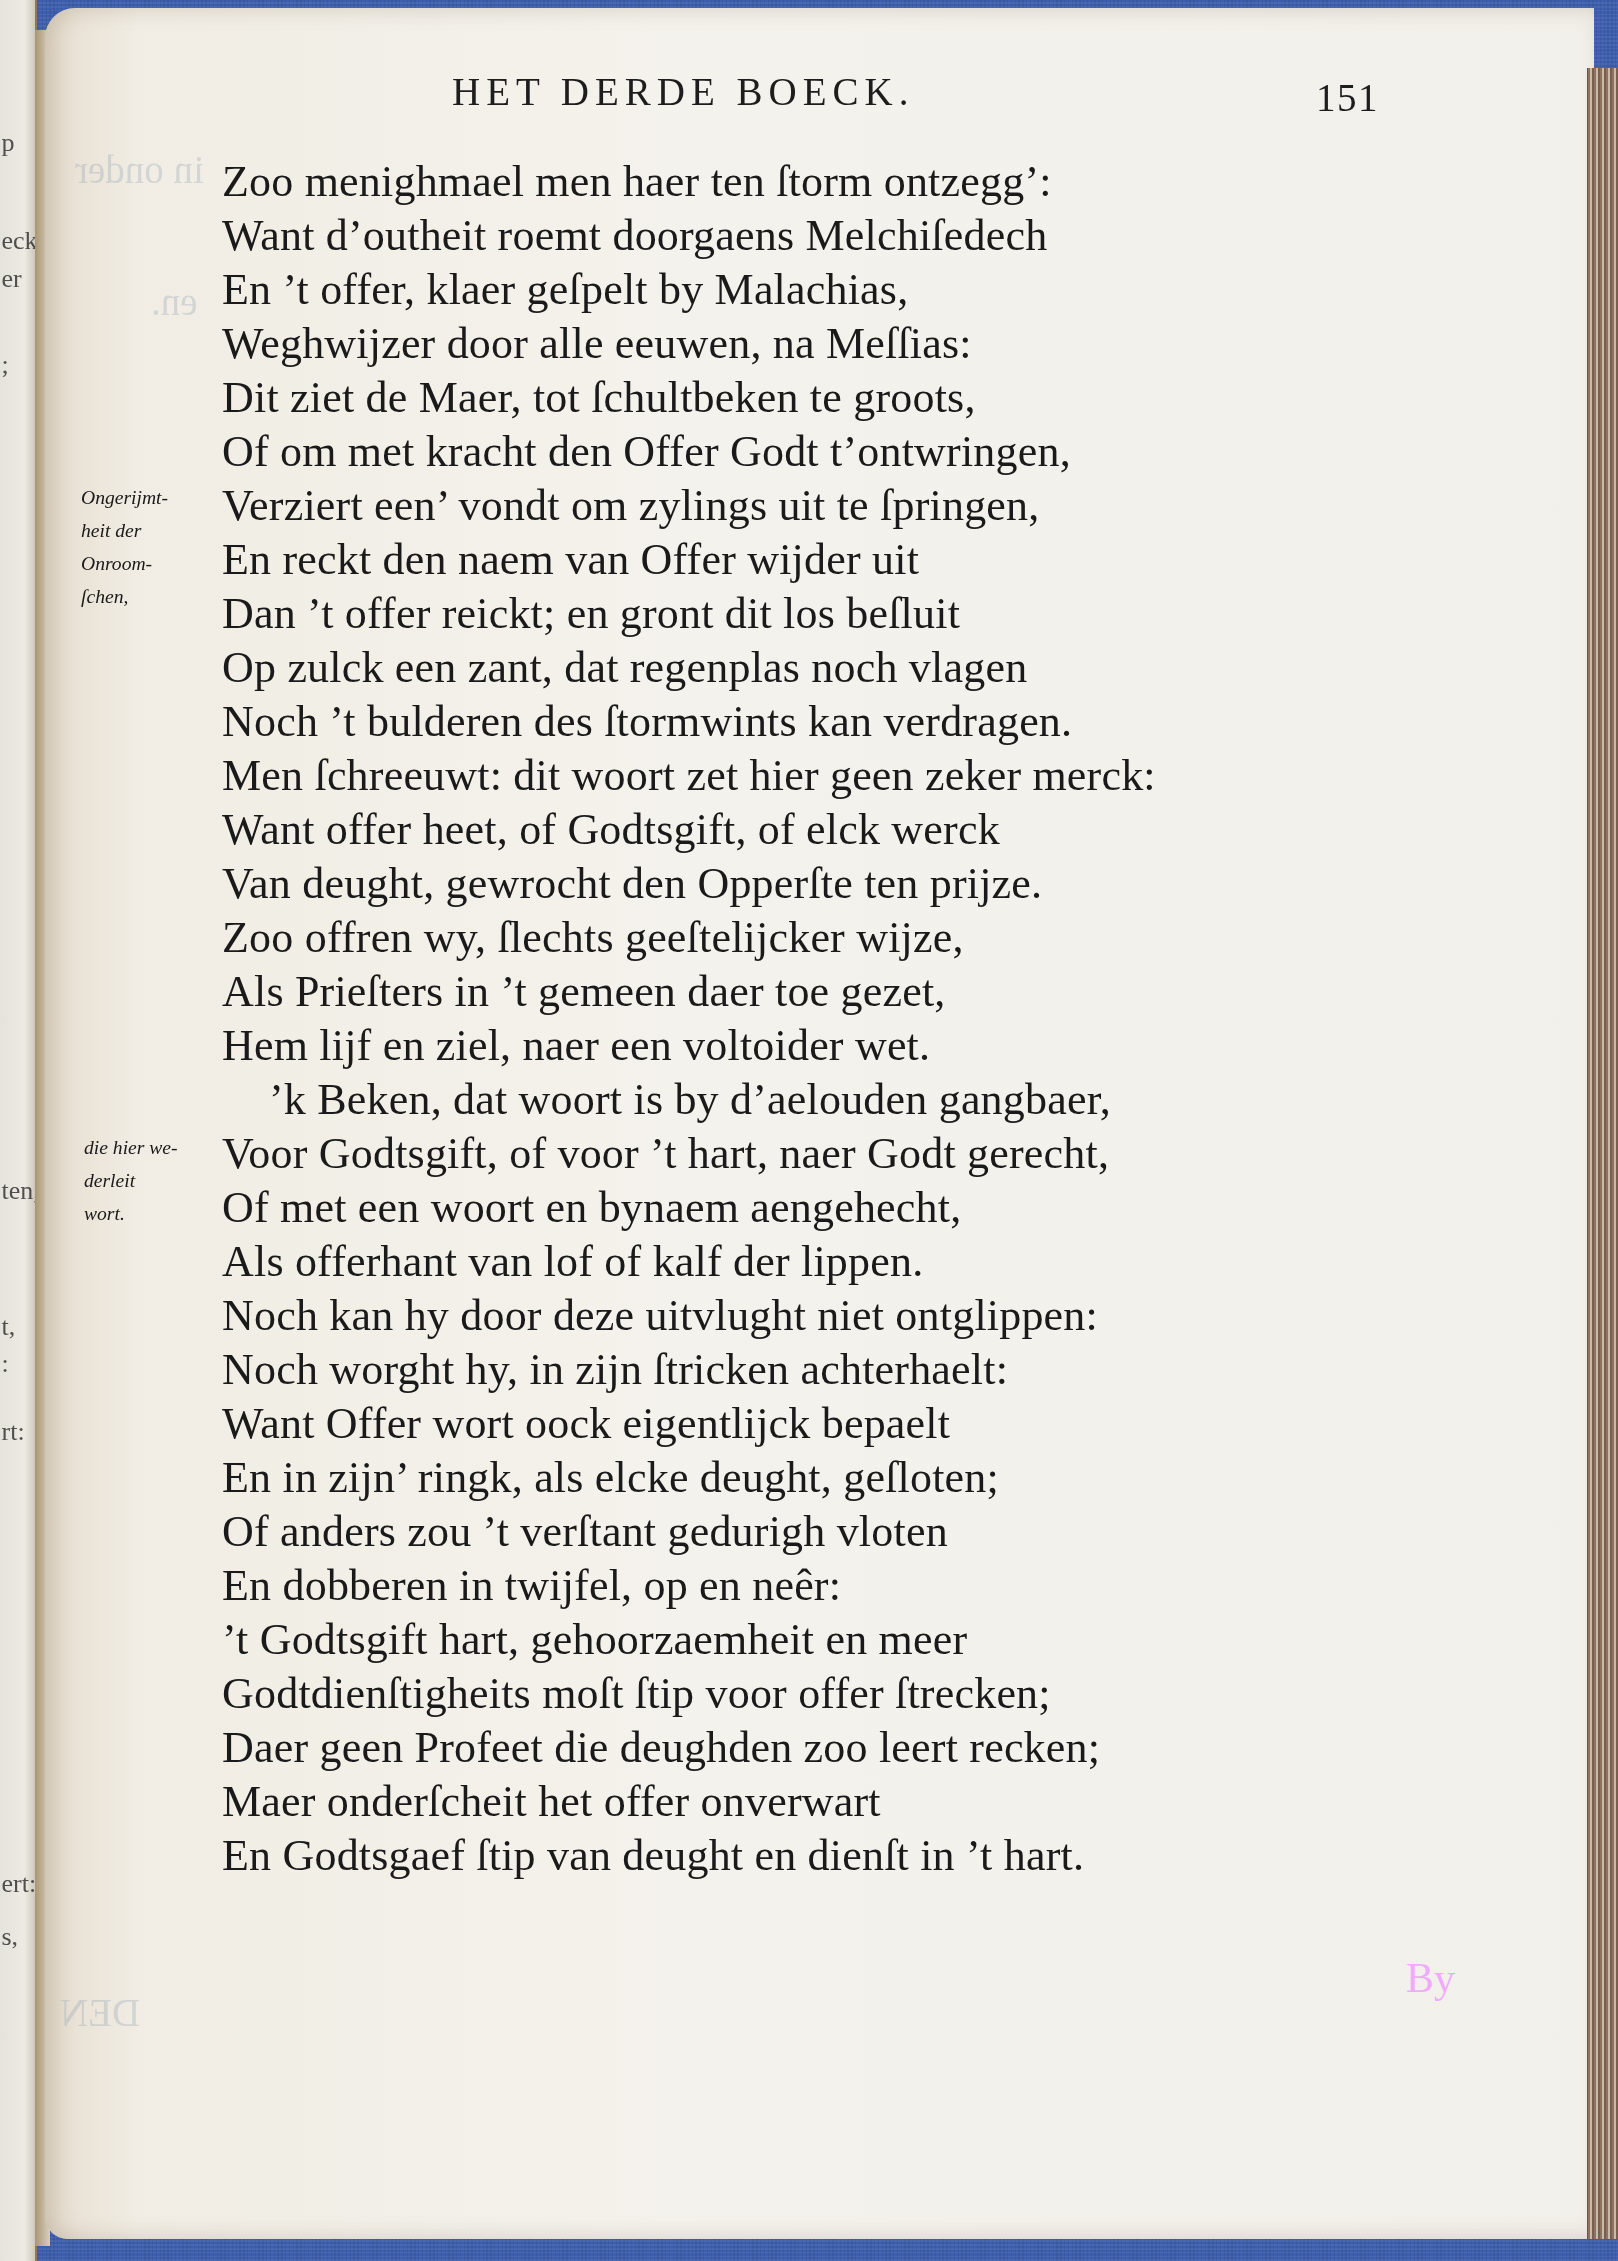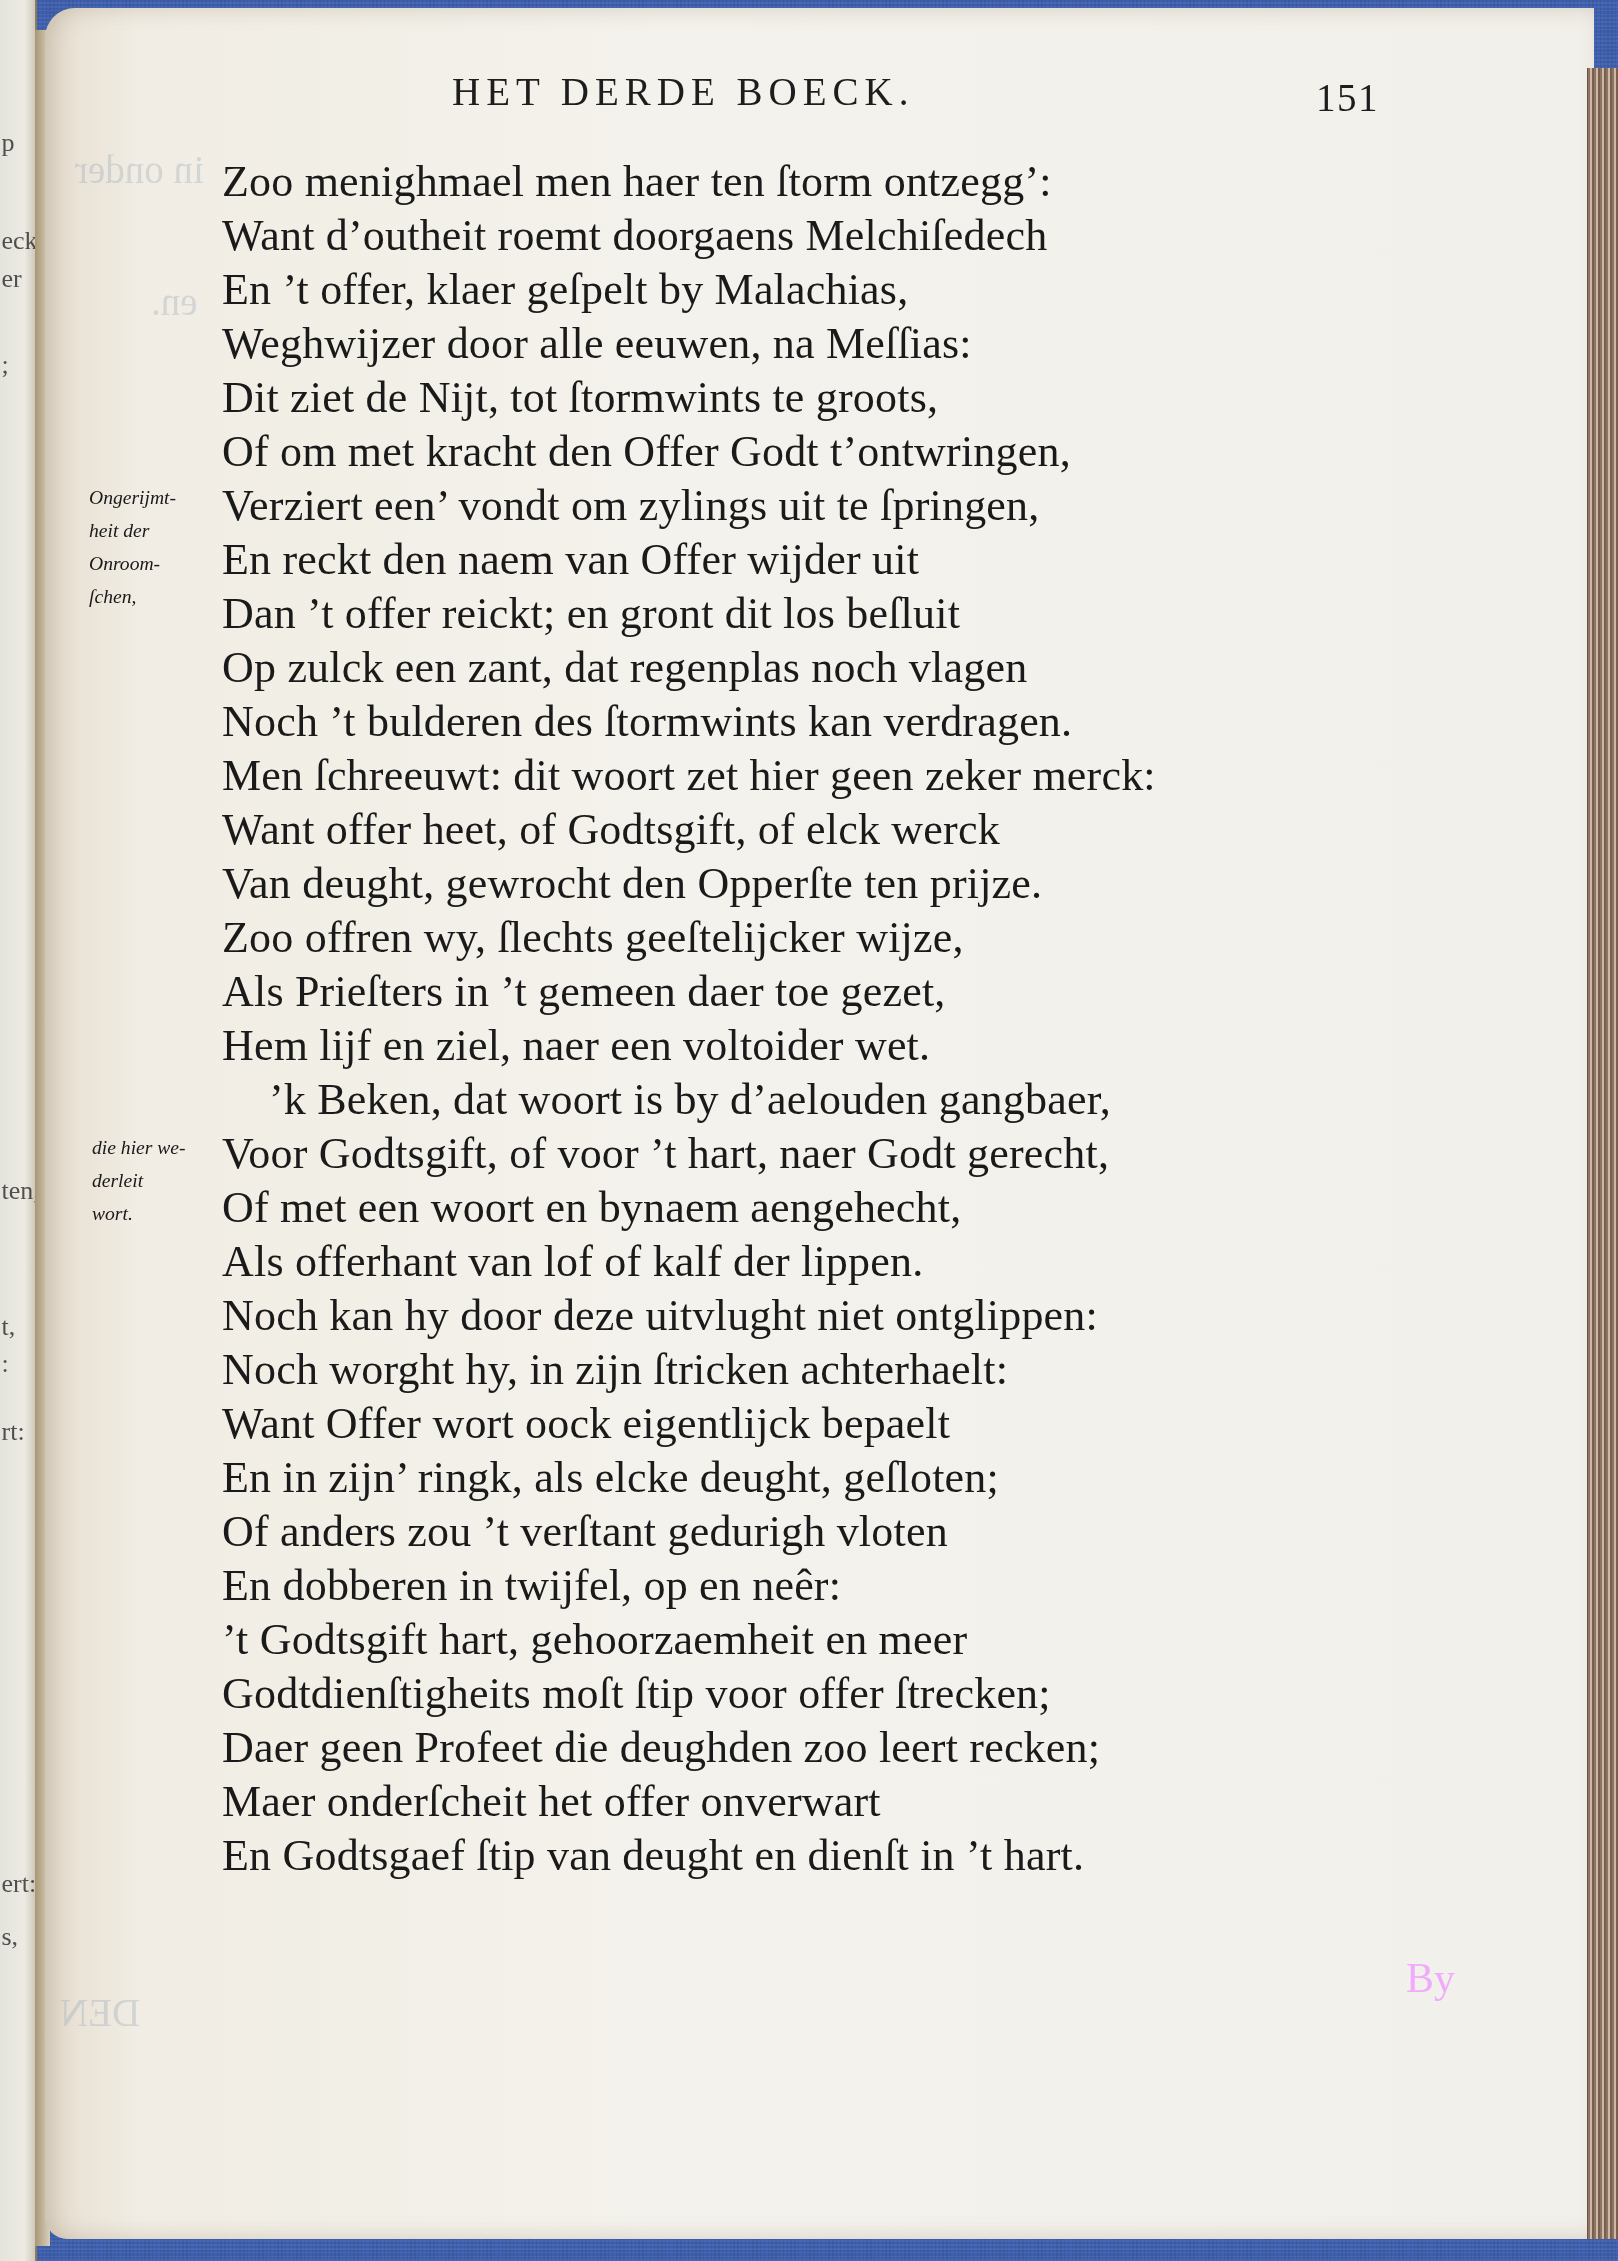--- a/index.html
+++ b/index.html
@@ -59,21 +59,21 @@
     .verse li {
       height: 54px; line-height: 54px;
       font-size: 44px; color: #1a1a1a; white-space: nowrap;
       letter-spacing: 0.2px;
     }
     .verse li.indent { padding-left: 47px; }
     .sidenote {
       position: absolute; font-style: italic; font-size: 19.6px;
       line-height: 33px; color: #1a1a1a;
     }
-    .sidenote span { display: block; margin-left: 8px; }
+    .sidenote span { display: block; }
     .catchword {
       position: absolute; left: 1406px; top: 1954px;
       font-size: 42px; color: #f0abfc;
     }
   </style>
 </head>
 <body>
 
 <div class="cloth"></div>
 
@@ -101,21 +101,21 @@
 <span class="show-through" style="left:60px; top:1990px">DEN</span>
 
 <div class="running-head">HET DERDE BOECK.</div>
 <div class="folio">151</div>
 
 <ol class="verse">
   <li>Zoo menighmael men haer ten ſtorm ontzegg’:</li>
   <li>Want d’outheit roemt doorgaens Melchiſedech</li>
   <li>En ’t offer, klaer geſpelt by Malachias,</li>
   <li>Weghwijzer door alle eeuwen, na Meſſias:</li>
-  <li>Dit ziet de Nijt, tot ſtormwints te groots,</li>
+  <li>Dit ziet de Maer, tot ſchultbeken te groots,</li>
   <li>Of om met kracht den Offer Godt t’ontwringen,</li>
   <li>Verziert een’ vondt om zylings uit te ſpringen,</li>
   <li>En reckt den naem van Offer wijder uit</li>
   <li>Dan ’t offer reickt; en gront dit los beſluit</li>
   <li>Op zulck een zant, dat regenplas noch vlagen</li>
   <li>Noch ’t bulderen des ſtormwints kan verdragen.</li>
   <li>Men ſchreeuwt: dit woort zet hier geen zeker merck:</li>
   <li>Want offer heet, of Godtsgift, of elck werck</li>
   <li>Van deught, gewrocht den Opperſte ten prijze.</li>
   <li>Zoo offren wy, ſlechts geeſtelijcker wijze,</li>

